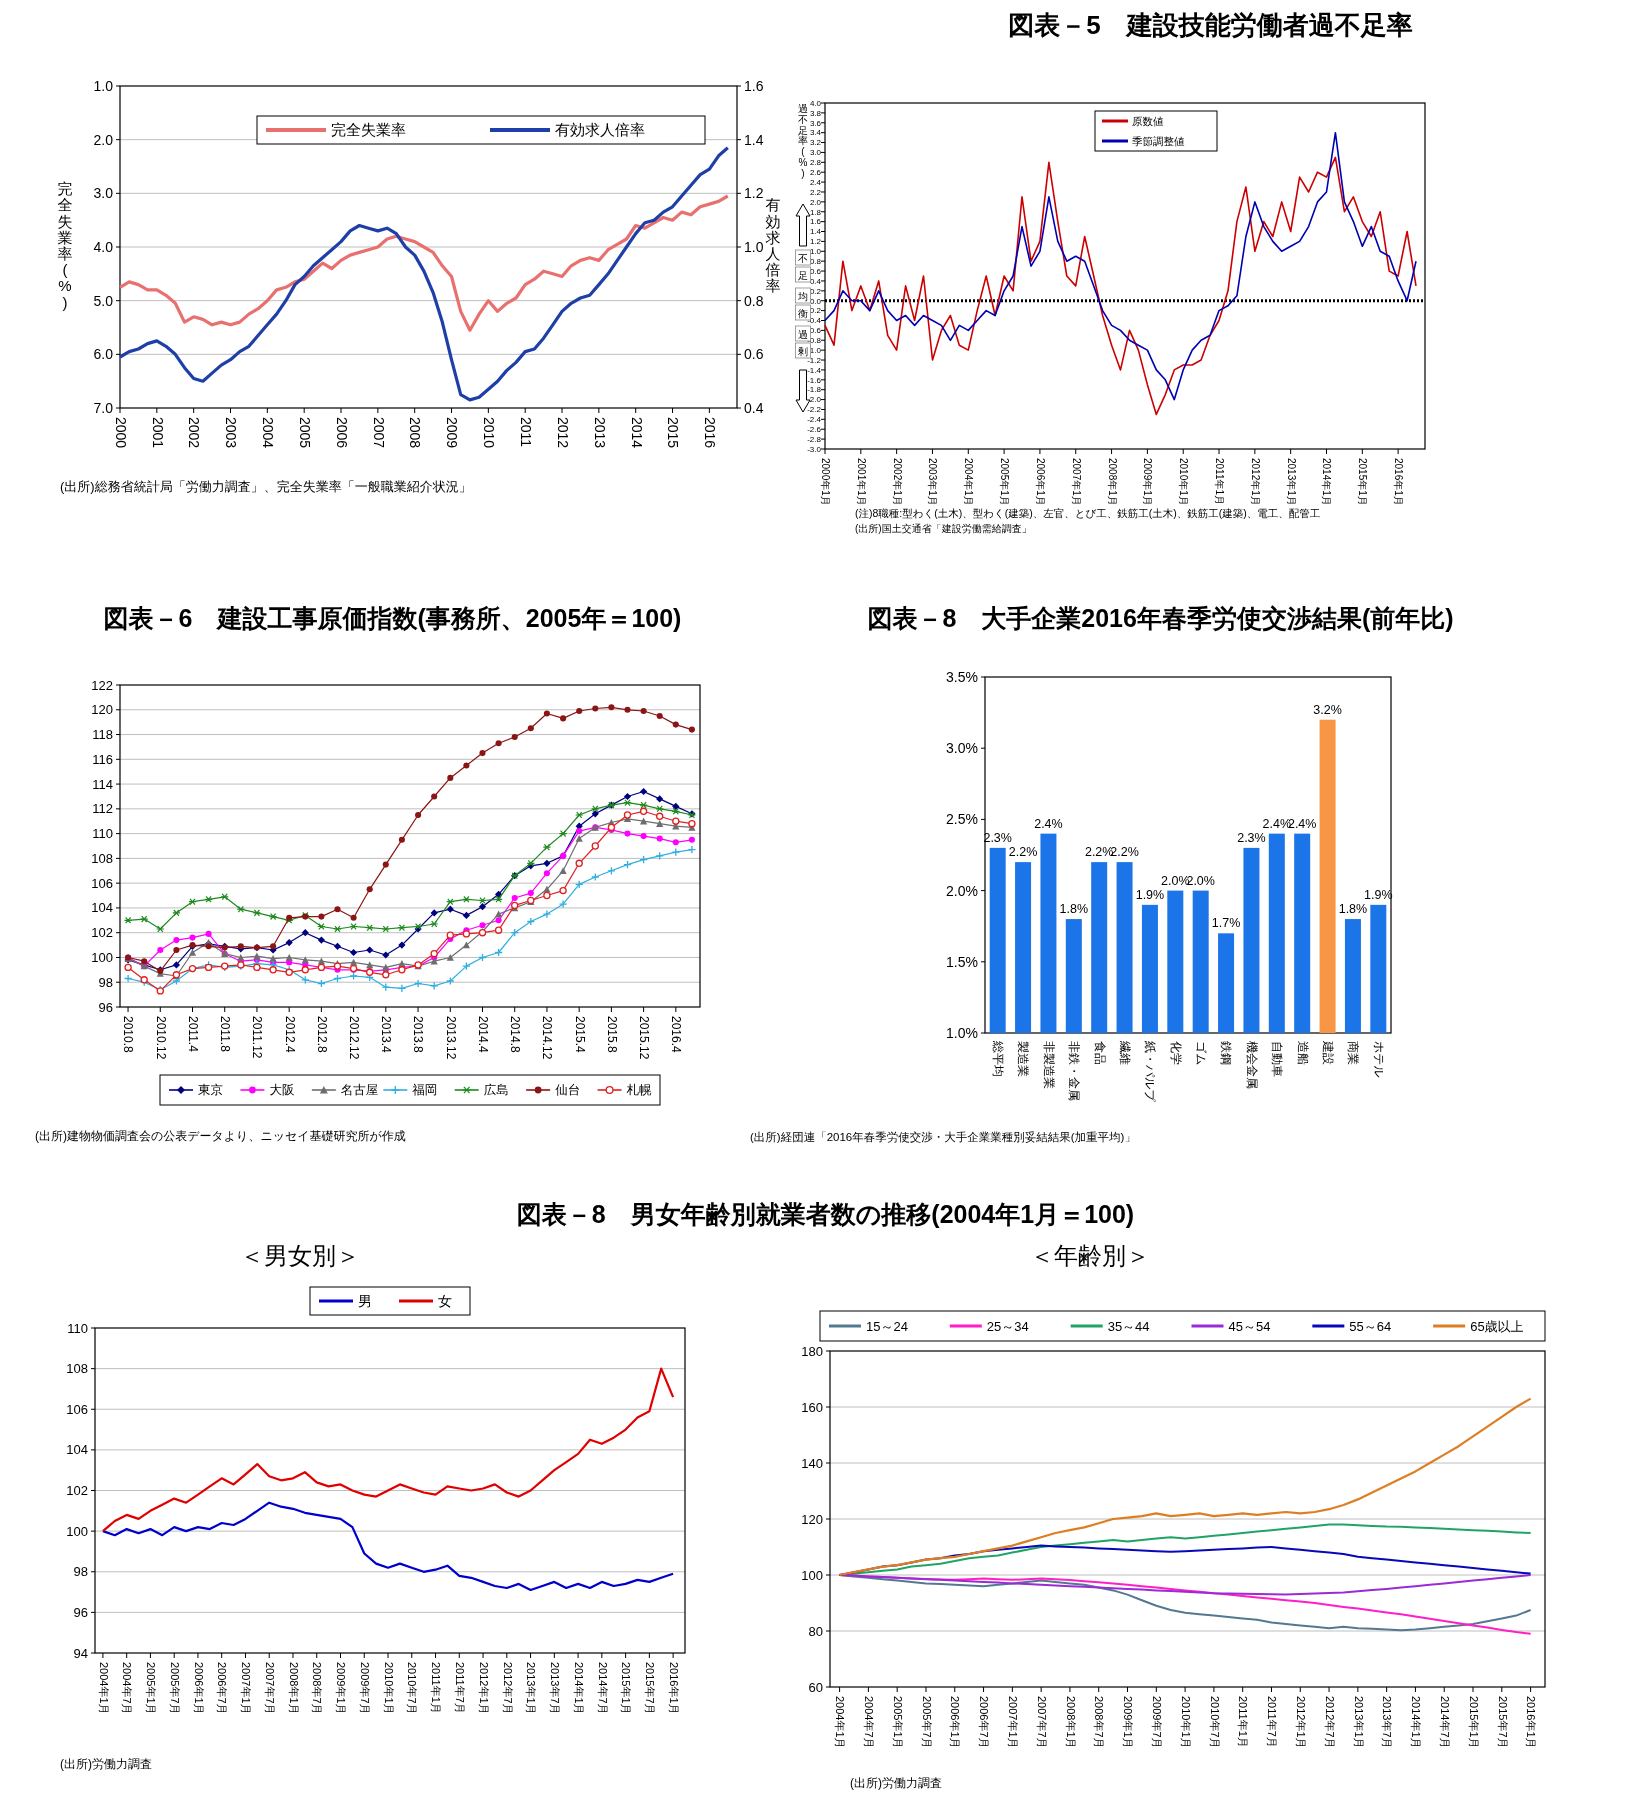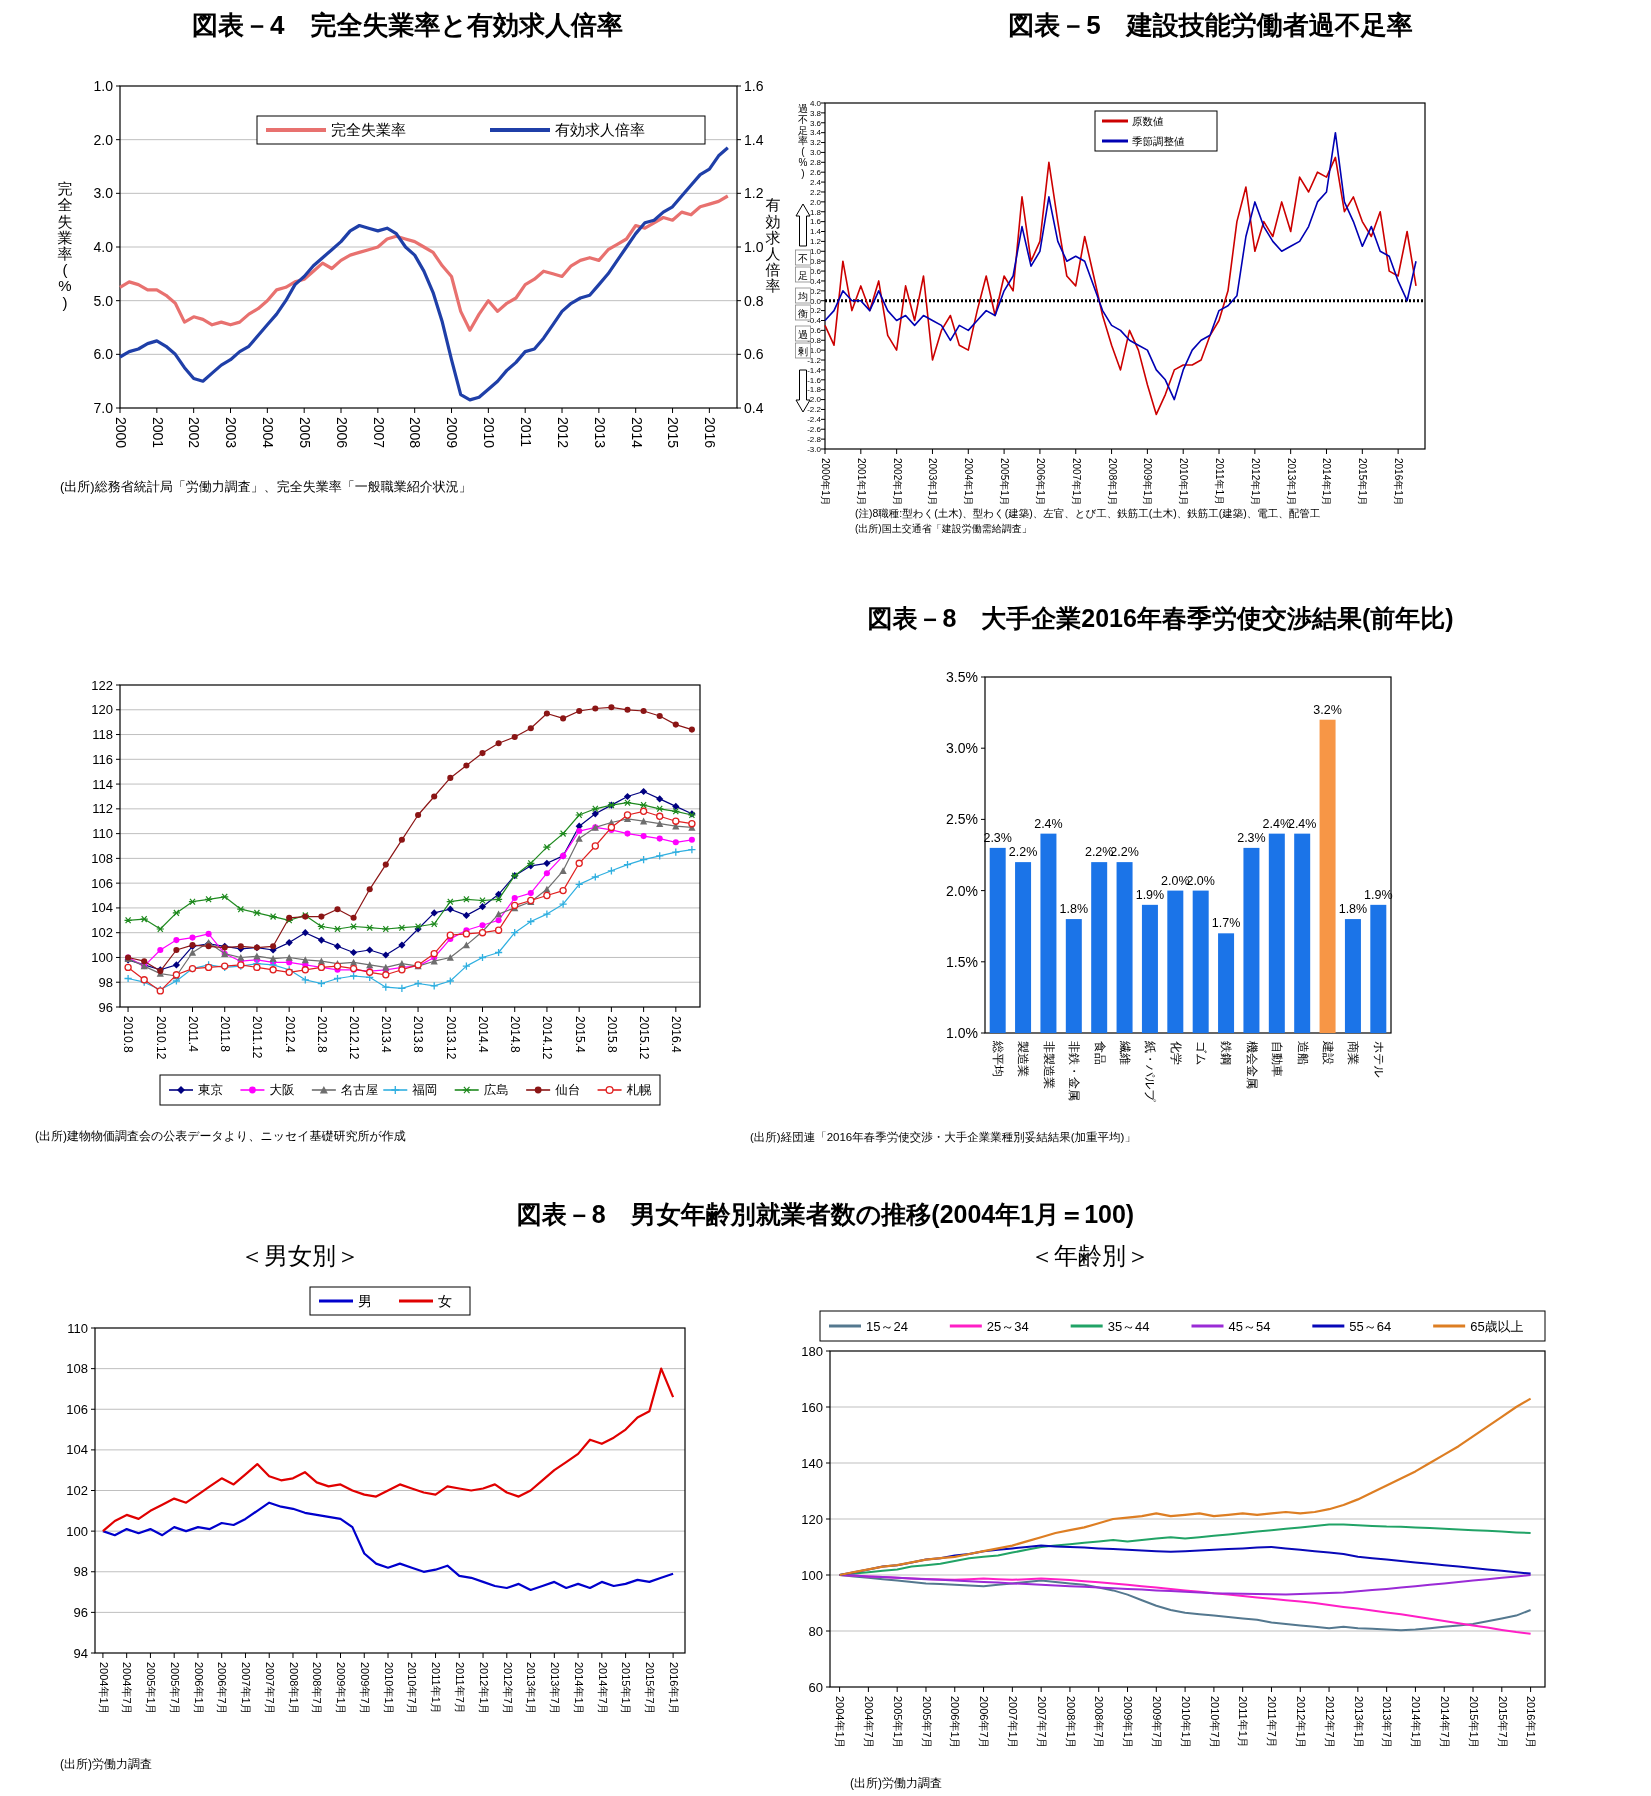--- a/index.html
+++ b/index.html
@@ -11,21 +11,20 @@
   .src{position:absolute;font-size:12px;white-space:nowrap;}
   svg.chart{position:absolute;left:0;overflow:visible;}
   svg text{font-family:"Liberation Sans","DejaVu Sans",sans-serif;}
 </style>
 </head>
 <body>
 
 <div class="canvas">
 
   <section class="block" style="left:20px;top:8px;width:775px;height:525px;">
-    <div class="chart-title">図表－4　完全失業率と有効求人倍率</div>
     <svg id="fig4" class="chart" style="top:40px;" width="770" height="425">
         <line x1="100" y1="91.66666666666666" x2="717" y2="91.66666666666666" stroke="#BFBFBF" stroke-width="1"></line>
         <line x1="100" y1="145.33333333333331" x2="717" y2="145.33333333333331" stroke="#BFBFBF" stroke-width="1"></line>
         <line x1="100" y1="199" x2="717" y2="199" stroke="#BFBFBF" stroke-width="1"></line>
         <line x1="100" y1="252.66666666666666" x2="717" y2="252.66666666666666" stroke="#BFBFBF" stroke-width="1"></line>
         <line x1="100" y1="306.33333333333337" x2="717" y2="306.33333333333337" stroke="#BFBFBF" stroke-width="1"></line>
         <rect x="100" y="38" width="617" height="322" fill="none" stroke="#000" stroke-width="1.2"></rect>
         <line x1="96" y1="38" x2="100" y2="38" stroke="#000" stroke-width="1"></line>
         <text x="93" y="42.9" font-size="14" text-anchor="end" fill="#000">1.0</text>
         <line x1="96" y1="91.66666666666666" x2="100" y2="91.66666666666666" stroke="#000" stroke-width="1"></line>
@@ -233,20 +232,21 @@
         <text x="33" y="291.5" font-size="10" text-anchor="middle" fill="#000">過</text>
         <rect x="25.5" y="297" width="15" height="15" fill="#fff" stroke="#888" stroke-width="0.8"></rect>
         <text x="33" y="308.5" font-size="10" text-anchor="middle" fill="#000">剰</text>
         <path d="M33 366l7 -12h-3.5v-30h-7v30h-3.5z" fill="#fff" stroke="#000" stroke-width="1"></path>
       </svg>
     <div class="src" style="top:499px;left:85px;font-size:10.5px;">(注)8職種:型わく(土木)、型わく(建築)、左官、とび工、鉄筋工(土木)、鉄筋工(建築)、電工、配管工</div>
     <div class="src" style="top:514px;left:85px;font-size:10px;">(出所)国土交通省「建設労働需給調査」</div>
   </section>
 
   <section class="block" style="left:20px;top:592px;width:745px;height:565px;">
+    <div class="chart-title" style="top:10px;font-size:25px;">図表－6　建設工事原価指数(事務所、2005年＝100)</div>
     <svg id="fig6" class="chart" style="top:55px;" width="745" height="475">
         <line x1="100" y1="335.2307692307692" x2="680" y2="335.2307692307692" stroke="#BFBFBF" stroke-width="1"></line>
         <line x1="100" y1="310.46153846153845" x2="680" y2="310.46153846153845" stroke="#BFBFBF" stroke-width="1"></line>
         <line x1="100" y1="285.69230769230774" x2="680" y2="285.69230769230774" stroke="#BFBFBF" stroke-width="1"></line>
         <line x1="100" y1="260.9230769230769" x2="680" y2="260.9230769230769" stroke="#BFBFBF" stroke-width="1"></line>
         <line x1="100" y1="236.15384615384616" x2="680" y2="236.15384615384616" stroke="#BFBFBF" stroke-width="1"></line>
         <line x1="100" y1="211.3846153846154" x2="680" y2="211.3846153846154" stroke="#BFBFBF" stroke-width="1"></line>
         <line x1="100" y1="186.6153846153846" x2="680" y2="186.6153846153846" stroke="#BFBFBF" stroke-width="1"></line>
         <line x1="100" y1="161.84615384615387" x2="680" y2="161.84615384615387" stroke="#BFBFBF" stroke-width="1"></line>
         <line x1="100" y1="137.0769230769231" x2="680" y2="137.0769230769231" stroke="#BFBFBF" stroke-width="1"></line>

